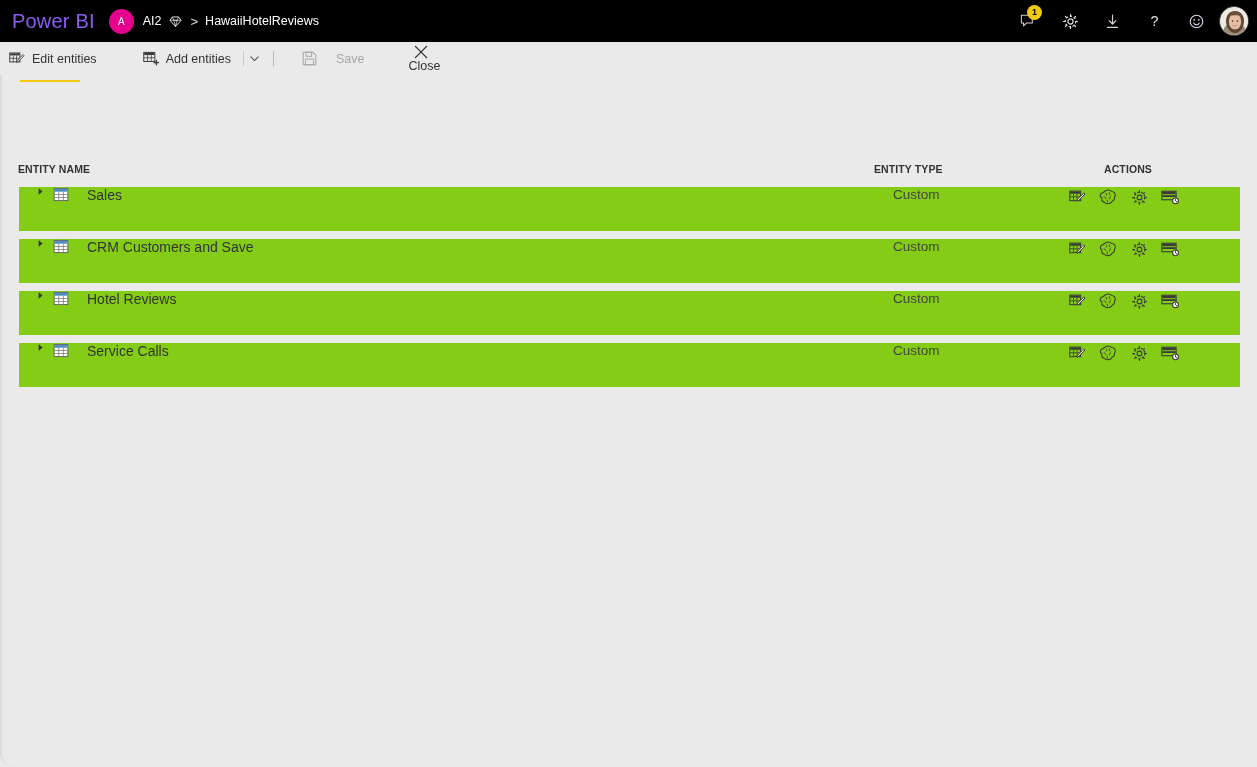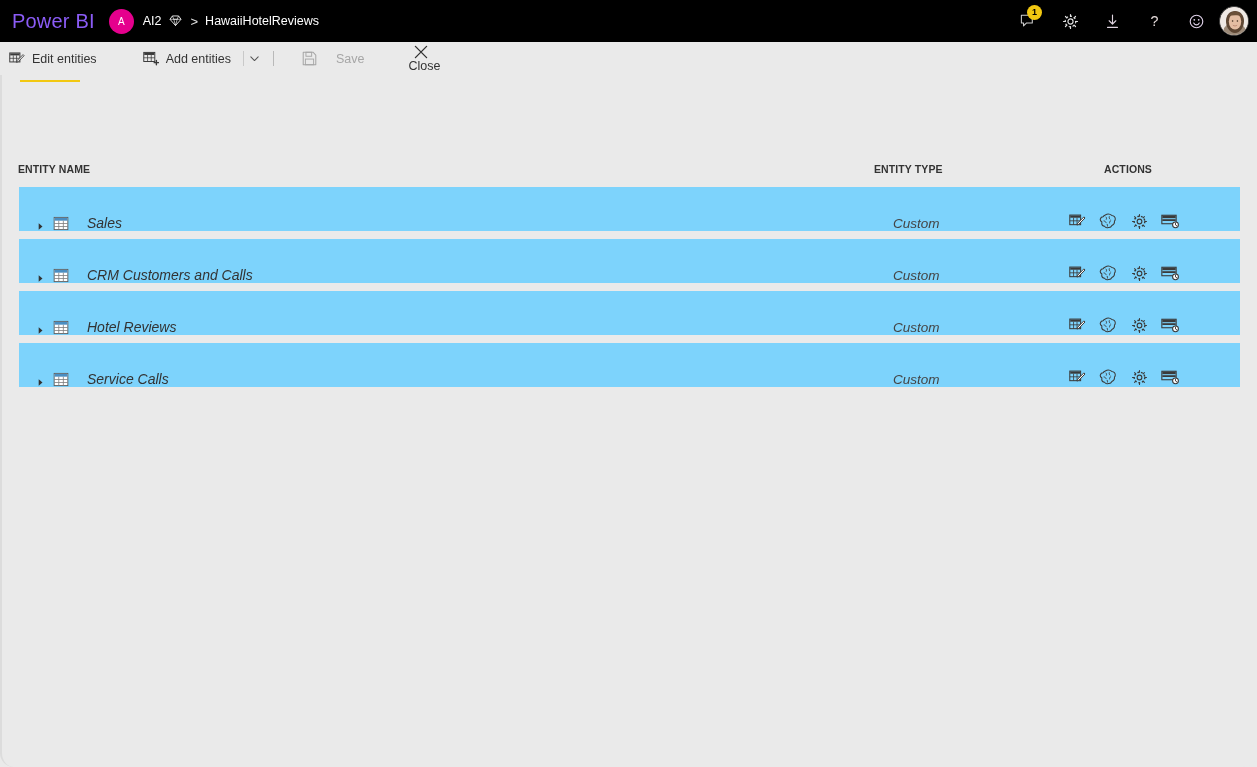--- a/index.html
+++ b/index.html
@@ -36,21 +36,21 @@
   .ws-avatar {
     width: 25px; height: 25px;
     border-radius: 50%;
     background: #e5008d;
     color: #ffffff;
     font-size: 10px;
     display: flex; align-items: center; justify-content: center;
     flex: 0 0 auto;
   }
   .crumbs {
-    display: flex; align-items: flex-start;
+    display: flex; align-items: center;
     color: #ffffff;
     font-size: 12.5px;
     margin-left: 9px;
     white-space: nowrap;
   }
   .crumb-ws { color: #ffffff; }
   .diamond-ic {
     margin-left: 7px; margin-right: 3px;
     display: flex; align-items: center;
   }
@@ -181,25 +181,24 @@
   .ch-actions { left: 1102px; }
 
   .rows {
     position: absolute;
     top: 145px; left: 17px;
     width: 1221px;
   }
   .row {
     position: relative;
     height: 44px;
-    background: #7dd3fc;
+    background: #84cc16;
     margin-bottom: 8px;
-    display: flex; align-items: flex-end;
-    cursor: pointer;
-    font-style: italic;
+    display: flex; align-items: flex-start;
+    cursor: pointer;
   }
   .expander {
     width: 22px;
     display: flex; align-items: center; justify-content: center;
     margin-left: 10px;
     cursor: pointer;
   }
   .tbl-ic {
     display: flex; align-items: center;
     margin-left: 2px;
@@ -383,21 +382,21 @@
               <path d="M3 1.3 7.2 5 3 8.7z" fill="#333333"></path>
             </svg>
         </div>
         <div class="tbl-ic">
           <svg width="16" height="15" viewBox="0 0 17 16">
             <rect x="1.2" y="1.5" width="14.6" height="13" fill="#ffffff" stroke="#5f5f5f" stroke-width="1"></rect>
             <rect x="1.7" y="2" width="13.6" height="3" fill="#4a8ec2"></rect>
             <path d="M1.2 8h14.6M1.2 11.2h14.6M6.1 5v9.5M11 5v9.5" stroke="#7d7d7d" stroke-width="0.85"></path>
           </svg>
         </div>
-        <div class="ent-name">CRM Customers and Calls</div>
+        <div class="ent-name">CRM Customers and Save</div>
         <div class="ent-type">Custom</div>
         <div class="acts">
           <div class="act">
             <svg width="17" height="16" viewBox="0 0 18 17">
               <rect x="0.8" y="2.2" width="11.5" height="10.2" fill="none" stroke="#3a3a3a" stroke-width="1.1"></rect>
               <rect x="1.3" y="2.7" width="10.5" height="2.3" fill="#3a3a3a"></rect>
               <path d="M0.8 8.3h11.5M4.8 5v7.4M8.5 5v7.4" stroke="#3a3a3a" stroke-width="0.85"></path>
               <path d="M15.8 4.1 17 5.3 10.4 12l-2 .8.8-2z" fill="#ffffff" stroke="#3a3a3a" stroke-width="1.05" stroke-linejoin="round"></path>
             </svg>
           </div>

